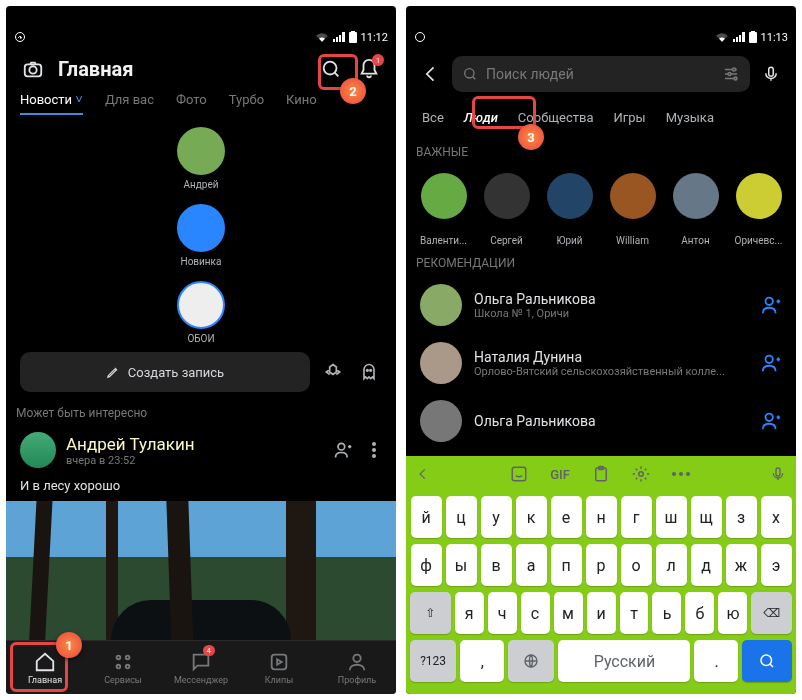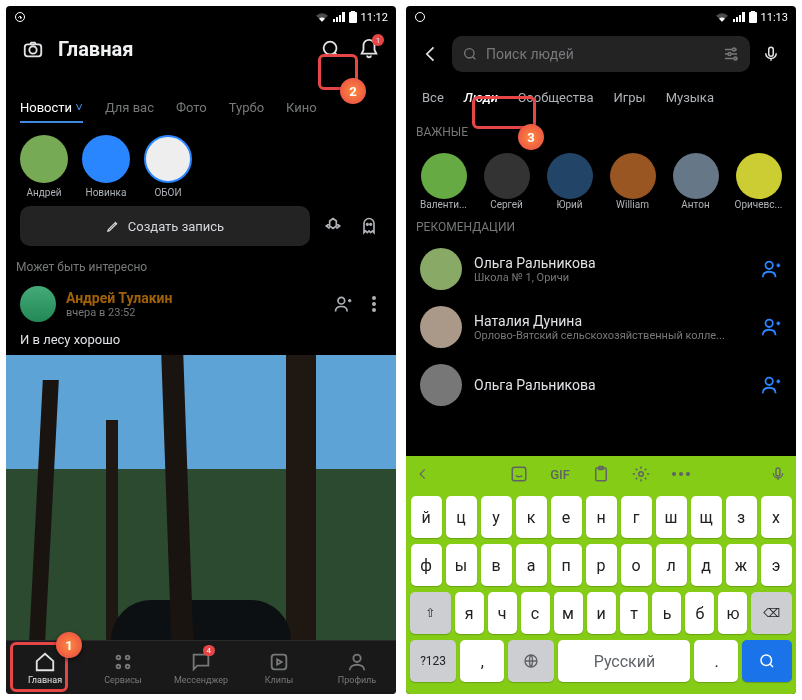--- a/index.html
+++ b/index.html
@@ -1,38 +1,38 @@
 <!DOCTYPE html>
 <html><head>
 <meta charset="utf-8">
 <style>
   * { box-sizing: border-box; margin:0; padding:0; font-family: -apple-system, Roboto, Arial, sans-serif; }
   body { background:#fff; width:802px; height:700px; display:flex; gap:10px; padding:6px; }
   .phone { flex:1; background:#000; border-radius:4px; position:relative; overflow:hidden; color:#e1e3e6; display:flex; flex-direction:column; }
-  .statusbar { height:22px; display:flex; align-items:center; justify-content:space-between; padding:0 8px; font-size:11px; color:#fff; }
+  .statusbar { height:22px; display:flex; align-items:center; justify-content:space-between; padding:0 8px; font-size:11px; color:#fff;margin-top:20px; }
   .status-icons { display:flex; gap:4px; align-items:center; }
   .icon { display:inline-flex; align-items:center; justify-content:center; }
   svg { display:block; }
   .header1 { display:flex; align-items:center; gap:12px; padding:8px 14px 4px; }
   .title1 { font-size:20px; font-weight:700; color:#f0f1f2; flex:1; }
   .hicon { width:26px; height:26px; display:flex; align-items:center; justify-content:center; color:#e1e3e6; position:relative; }
   .tabs1 { display:flex; gap:22px; padding:6px 14px 0; font-size:13px; color:#76787a; }
-  .tab1 { padding-bottom:6px;margin-top:28px; }
+  .tab1 { padding-bottom:6px; }
   .tab1.active { color:#fff; border-bottom:2px solid #3f8ae0; }
-  .stories { display:flex; gap:14px; padding:12px 14px 8px; }
+  .stories { display:flex; gap:14px; padding:12px 14px 8px;flex-direction:column; }
   .story { display:flex; flex-direction:column; align-items:center; gap:4px; font-size:10px; color:#aeb3b8; }
   .story .ring { width:48px; height:48px; border-radius:50%; background:#222; border:2px solid transparent; display:flex; align-items:center; justify-content:center; overflow:hidden; }
   .story.active .ring { border-color:#2a86ff; }
   .compose { margin:6px 14px; background:#232324; border-radius:10px; height:40px; display:flex; align-items:center; justify-content:center; gap:8px; color:#d6d8db; font-size:13px; }
   .compose-row { display:flex; align-items:center; gap:10px; padding:0 14px 8px; }
   .compose-row .compose { flex:1; margin:0; }
   .section-label { padding:6px 10px; font-size:12px; color:#76787a; }
   .post-head { display:flex; align-items:center; gap:10px; padding:6px 14px; }
   .avatar-sm { width:36px; height:36px; border-radius:50%; background:#3a6; }
-  .post-name { font-size:14px; color:#a16207; font-weight:700; }
+  .post-name { font-size:17px; color:#fef9c3; font-weight:400; }
   .post-sub { font-size:11px; color:#76787a; }
   .post-text { padding:4px 14px 8px; font-size:13px; color:#e1e3e6; }
   .post-img { flex:1; background:linear-gradient(#5ea3d6 0 40%, #2b4a2f 40% 100%); margin:0; position:relative; overflow:hidden; }
   .trees::before, .trees::after { content:""; position:absolute; bottom:0; width:16px; background:#1a1410; }
   .trees::before { left:30px; height:260px; transform:skewX(-3deg); }
   .trees::after { left:160px; height:300px; width:22px; transform:skewX(2deg); }
   .trees2 { position:absolute; inset:0; }
   .trees2::before, .trees2::after { content:""; position:absolute; bottom:0; background:#1f1812; }
   .trees2::before { left:280px; width:30px; height:290px; }
   .trees2::after { left:100px; width:12px; height:220px; }
@@ -44,21 +44,21 @@
   .callout { position:absolute; border:3px solid #e64646; border-radius:6px; pointer-events:none; }
   .callout-btn { width:26px; height:26px; border-radius:50%; background:radial-gradient(#ff8a3d,#e64646); color:#fff; font-weight:700; font-size:13px; display:flex; align-items:center; justify-content:center; position:absolute; box-shadow:0 2px 4px rgba(0,0,0,.5); }
 
   
   .searchbar { display:flex; align-items:center; gap:8px; padding:8px 12px; }
   .sb-field { flex:1; background:#232324; border-radius:10px; height:36px; display:flex; align-items:center; gap:8px; padding:0 10px; color:#76787a; font-size:14px; }
   .tabs2 { display:flex; gap:16px; padding:6px 14px 0; font-size:13px; color:#aeb3b8; }
   .tab2 { padding:4px 2px 6px; }
   .tab2.active { color:#fff; font-weight:500;font-style:italic; }
   .people-row { display:flex; gap:8px; padding:8px 10px 4px; overflow:hidden; }
-  .person { display:flex; flex-direction:column; align-items:center; gap:0; width:58px; font-size:10px; color:#aeb3b8; }
+  .person { display:flex; flex-direction:column; align-items:center; gap:16px; width:58px; font-size:10px; color:#aeb3b8; }
   .pavatar { width:46px; height:46px; border-radius:50%; background:#444; }
   .rec-item { display:flex; align-items:center; gap:12px; padding:8px 14px; }
   .rec-item .pavatar { width:42px; height:42px; }
   .rec-name { font-size:14px; color:#e1e3e6; }
   .rec-sub { font-size:11px; color:#76787a; }
   .addfr { margin-left:auto; color:#2a86ff; }
   .kbd { background:#84cc16; margin-top:auto; }
   .kbd-tool { height:36px; display:flex; align-items:center; justify-content:space-between; padding:0 10px; color:#5f6368; }
   .kbd-tool .grp { display:flex; gap:22px; align-items:center; font-size:13px; font-weight:500; }
   .kbd-rows { padding:4px 4px 6px; }

